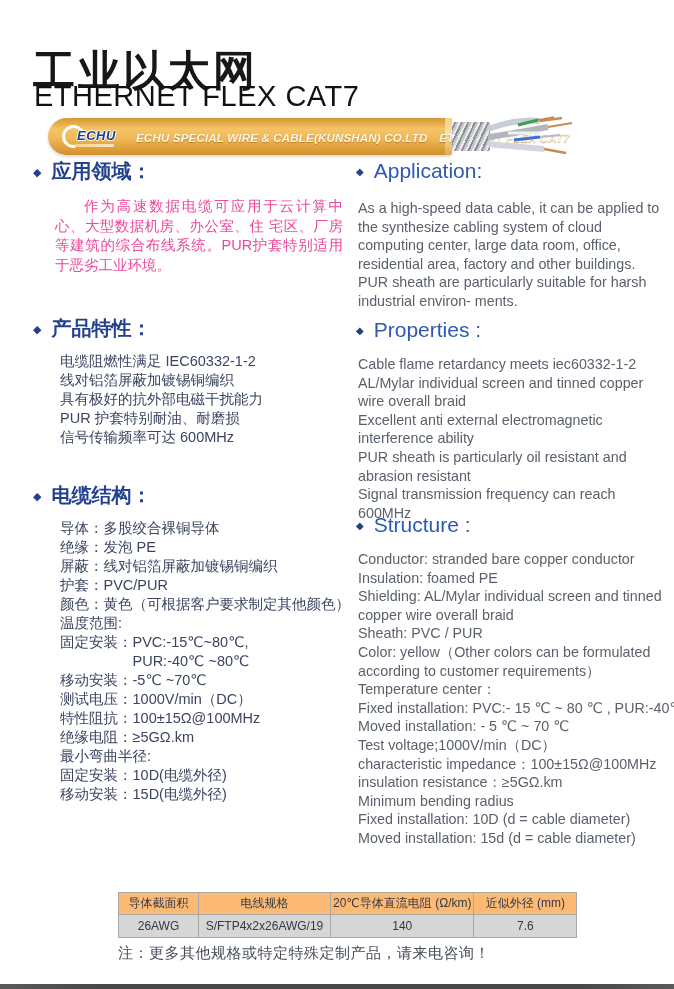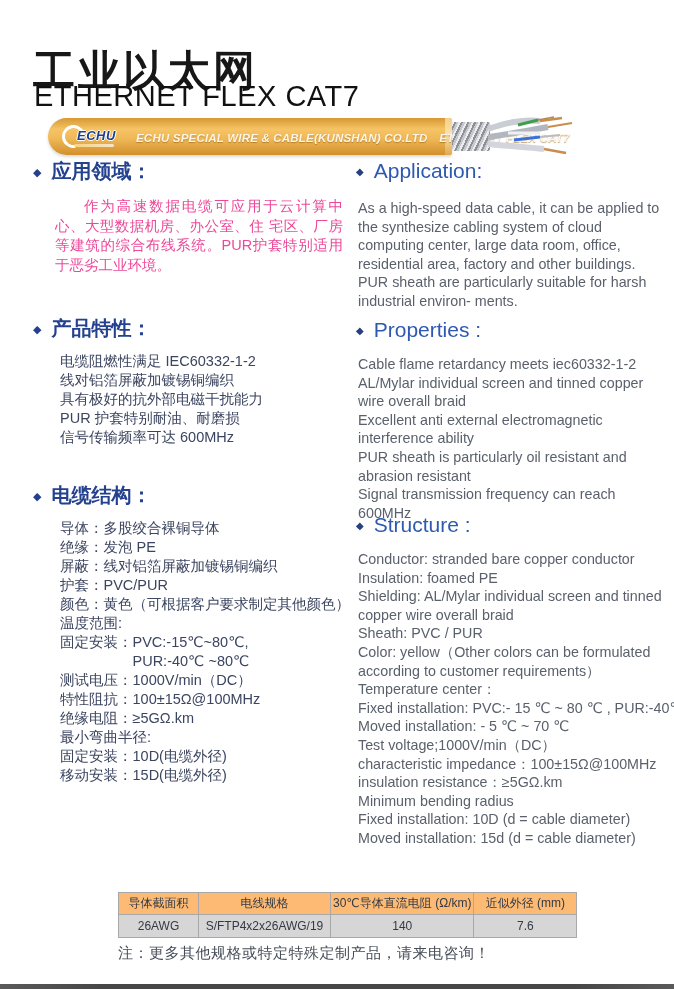--- a/index.html
+++ b/index.html
@@ -212,20 +212,21 @@
     </div>
     <div class="list-cn">
       <div class="line-cn">导体：多股绞合裸铜导体</div>
       <div class="line-cn">绝缘：发泡 PE</div>
       <div class="line-cn">屏蔽：线对铝箔屏蔽加镀锡铜编织</div>
       <div class="line-cn">护套：PVC/PUR</div>
       <div class="line-cn">颜色：黄色（可根据客户要求制定其他颜色）</div>
       <div class="line-cn">温度范围:</div>
       <div class="line-cn">固定安装：PVC:-15℃~80℃,</div>
       <div class="line-cn">　　　　　PUR:-40℃ ~80℃</div>
+      <div class="line-cn">移动安装：-5℃ ~70℃</div>
       <div class="line-cn">测试电压：1000V/min（DC）</div>
       <div class="line-cn">特性阻抗：100±15Ω@100MHz</div>
       <div class="line-cn">绝缘电阻：≥5GΩ.km</div>
       <div class="line-cn">最小弯曲半径:</div>
       <div class="line-cn">固定安装：10D(电缆外径)</div>
       <div class="line-cn">移动安装：15D(电缆外径)</div>
     </div>
   </div>
 
   <div class="sec" style="left:356px; top:512px; width:318px;">
@@ -255,21 +256,21 @@
     <colgroup>
       <col class="col-1">
         <col class="col-2">
         <col class="col-3">
         <col class="col-4">
     </colgroup>
     <thead>
       <tr>
         <th>导体截面积</th>
         <th>电线规格</th>
-        <th>30℃导体直流电阻 (Ω/km)</th>
+        <th>20℃导体直流电阻 (Ω/km)</th>
         <th>近似外径 (mm)</th>
       </tr>
     </thead>
     <tbody>
       <tr>
         <td>26AWG</td>
         <td>S/FTP4x2x26AWG/19</td>
         <td>140</td>
         <td>7.6</td>
       </tr>

